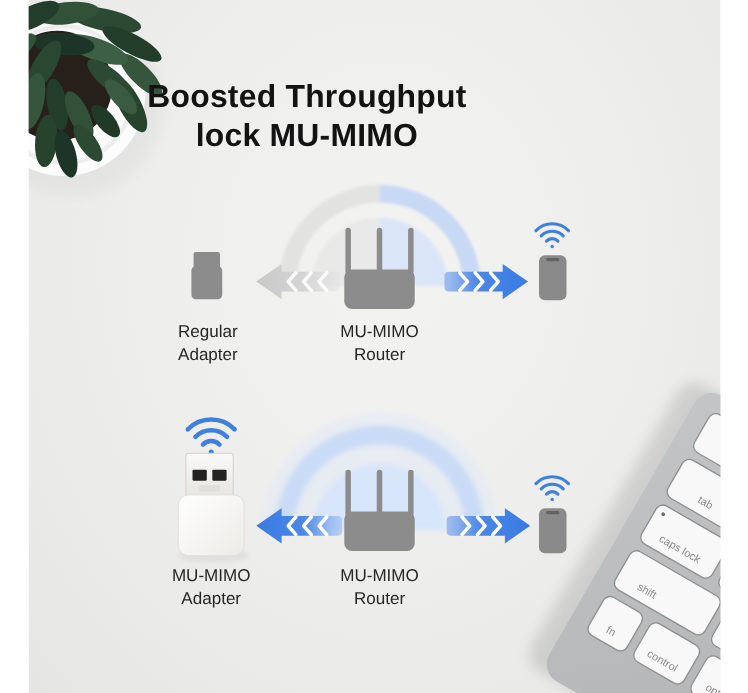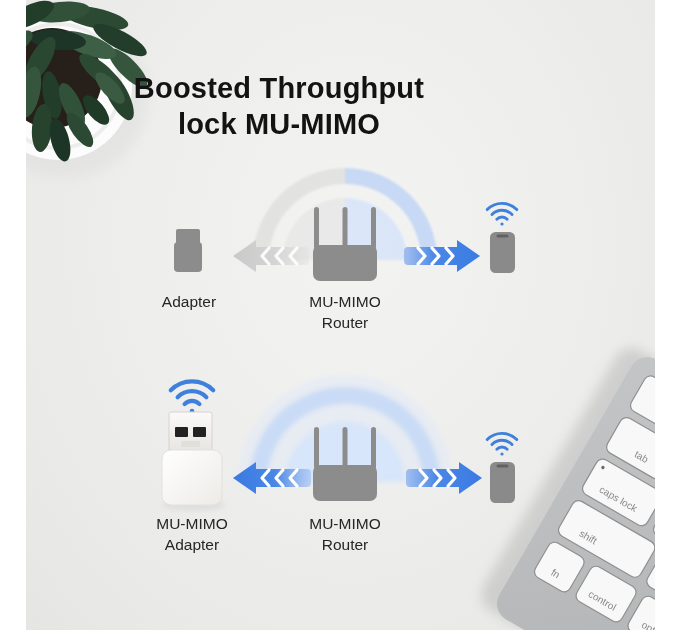--- a/index.html
+++ b/index.html
@@ -255,20 +255,21 @@
       </g>
     </g>
   </svg>
 
   <div class="title">
     <span>Boosted Throughput</span>
     <span>lock MU-MIMO</span>
   </div>
 
   <div class="label lbl-regular-adapter">
+    <span>Regular</span>
     <span>Adapter</span>
   </div>
 
   <div class="label lbl-top-router">
     <span>MU-MIMO</span>
     <span>Router</span>
   </div>
 
   <div class="label lbl-mumimo-adapter">
     <span>MU-MIMO</span>

